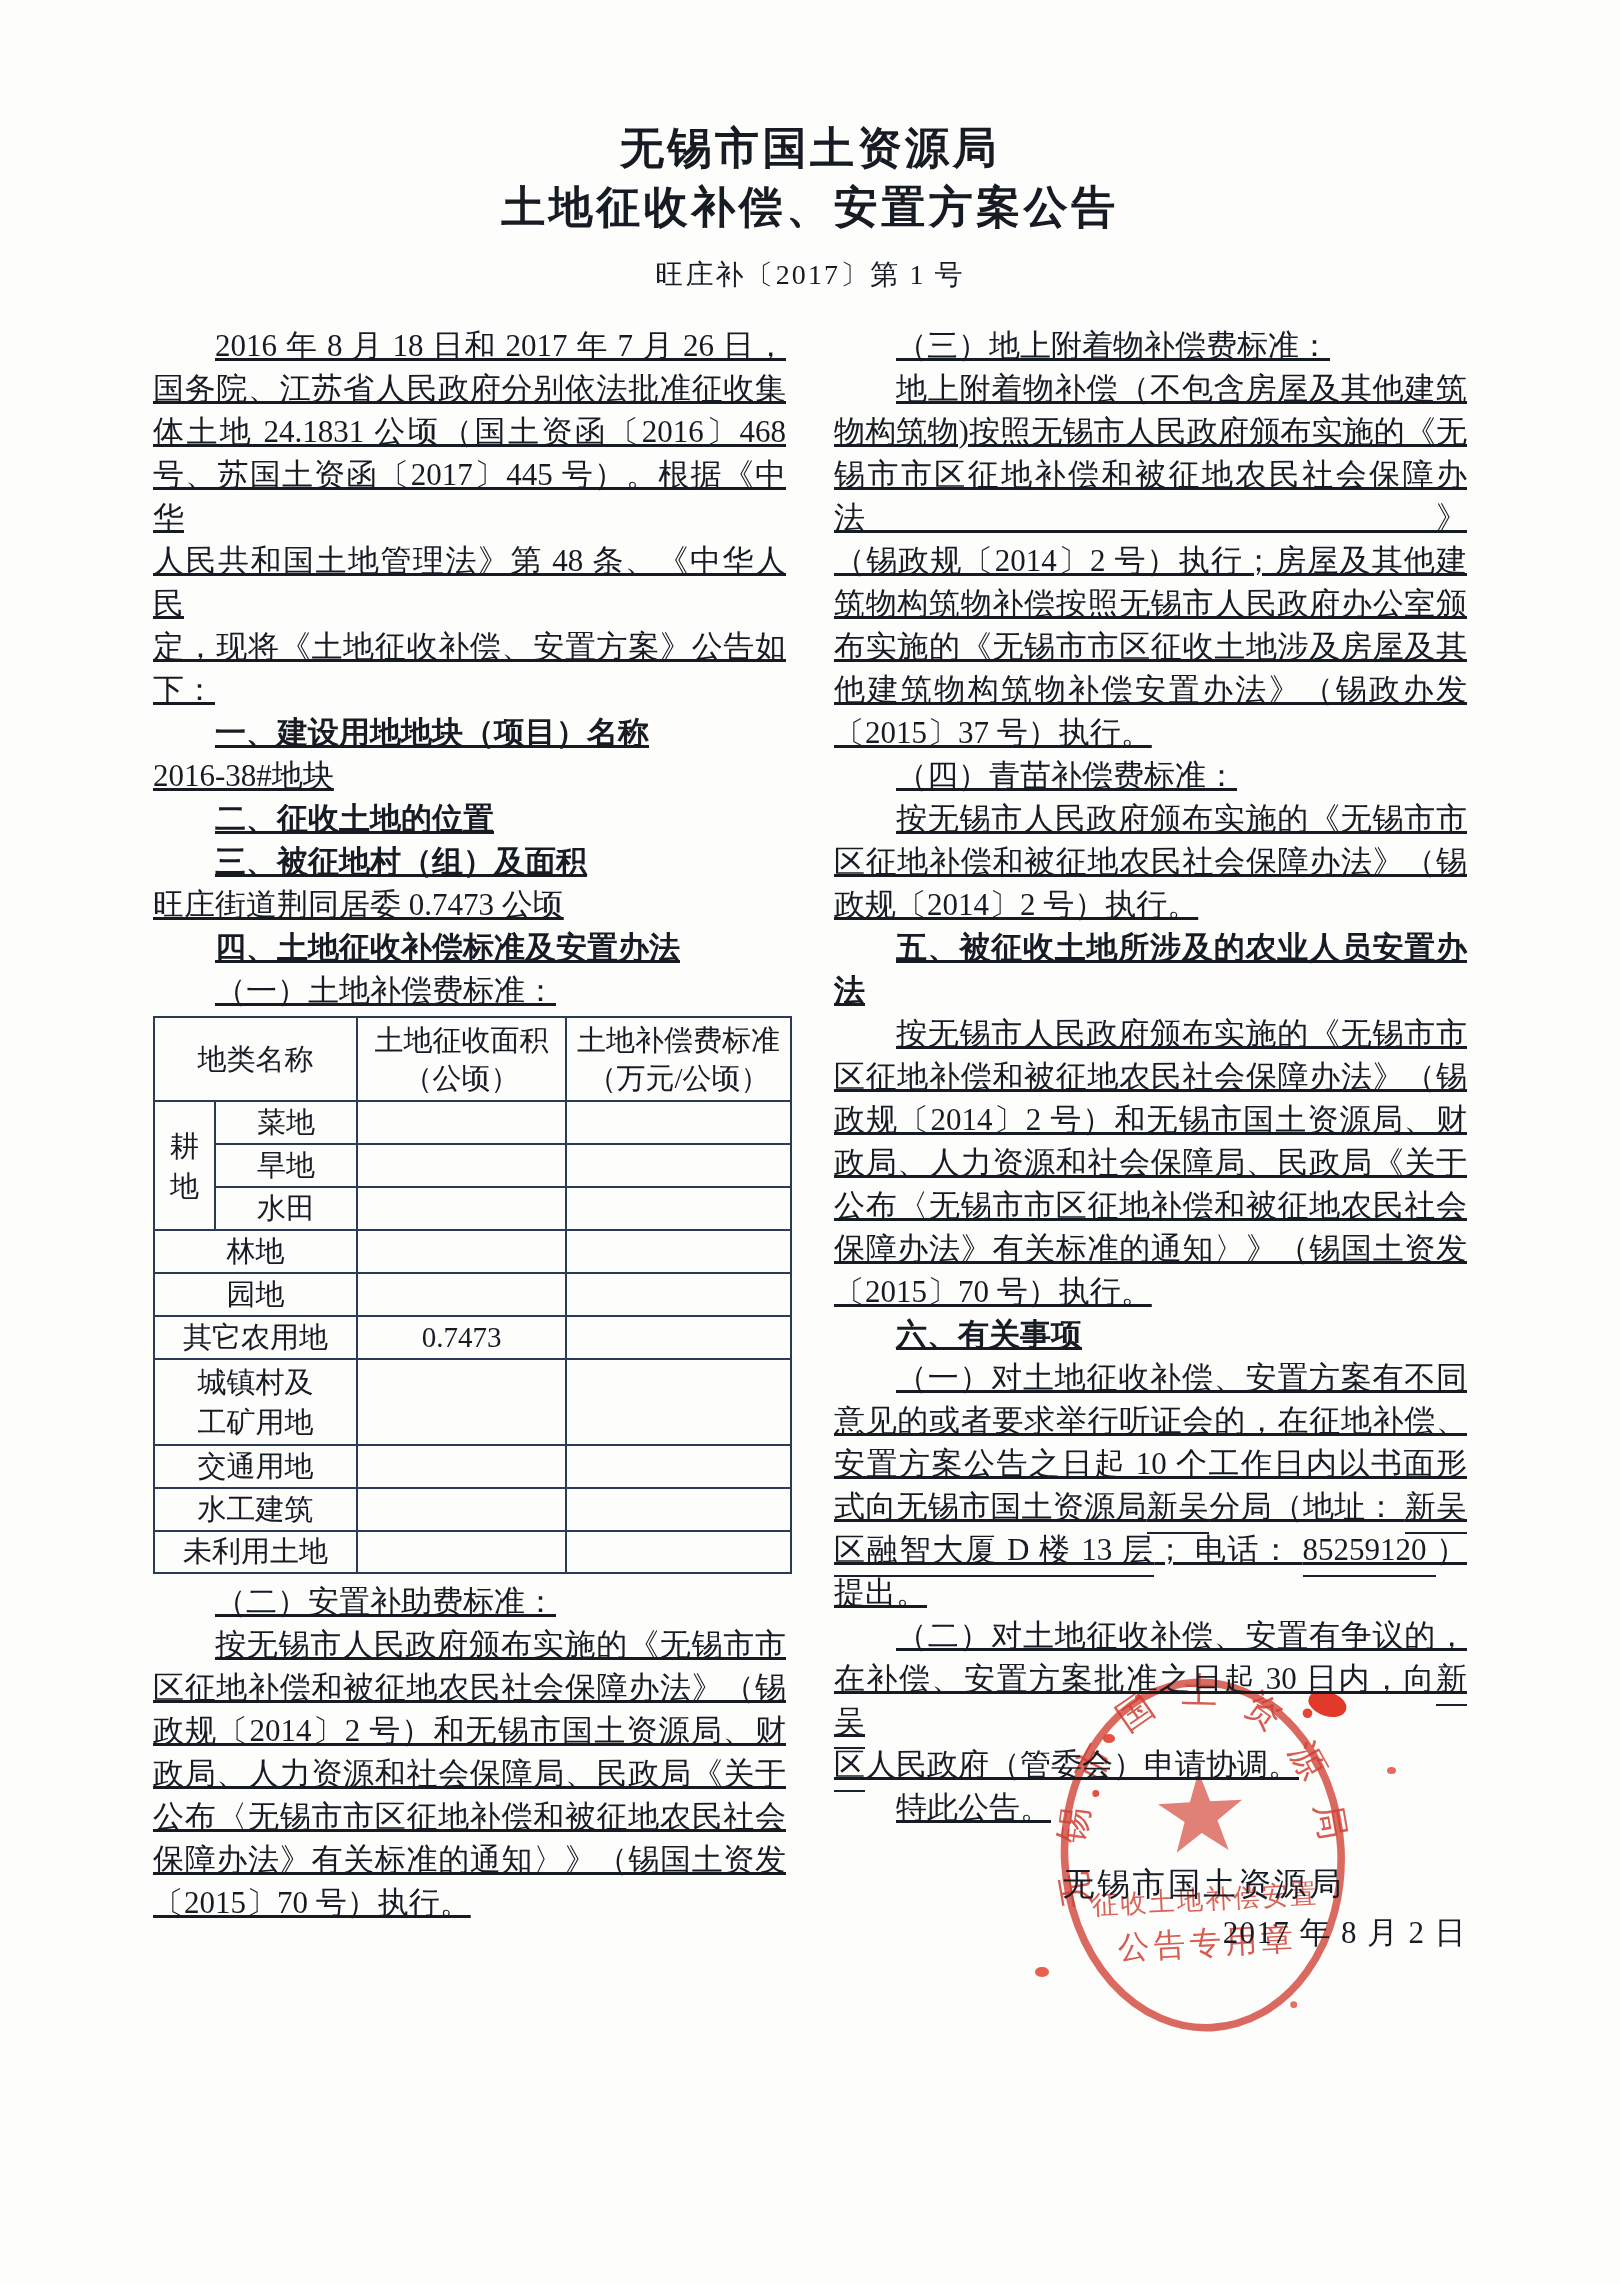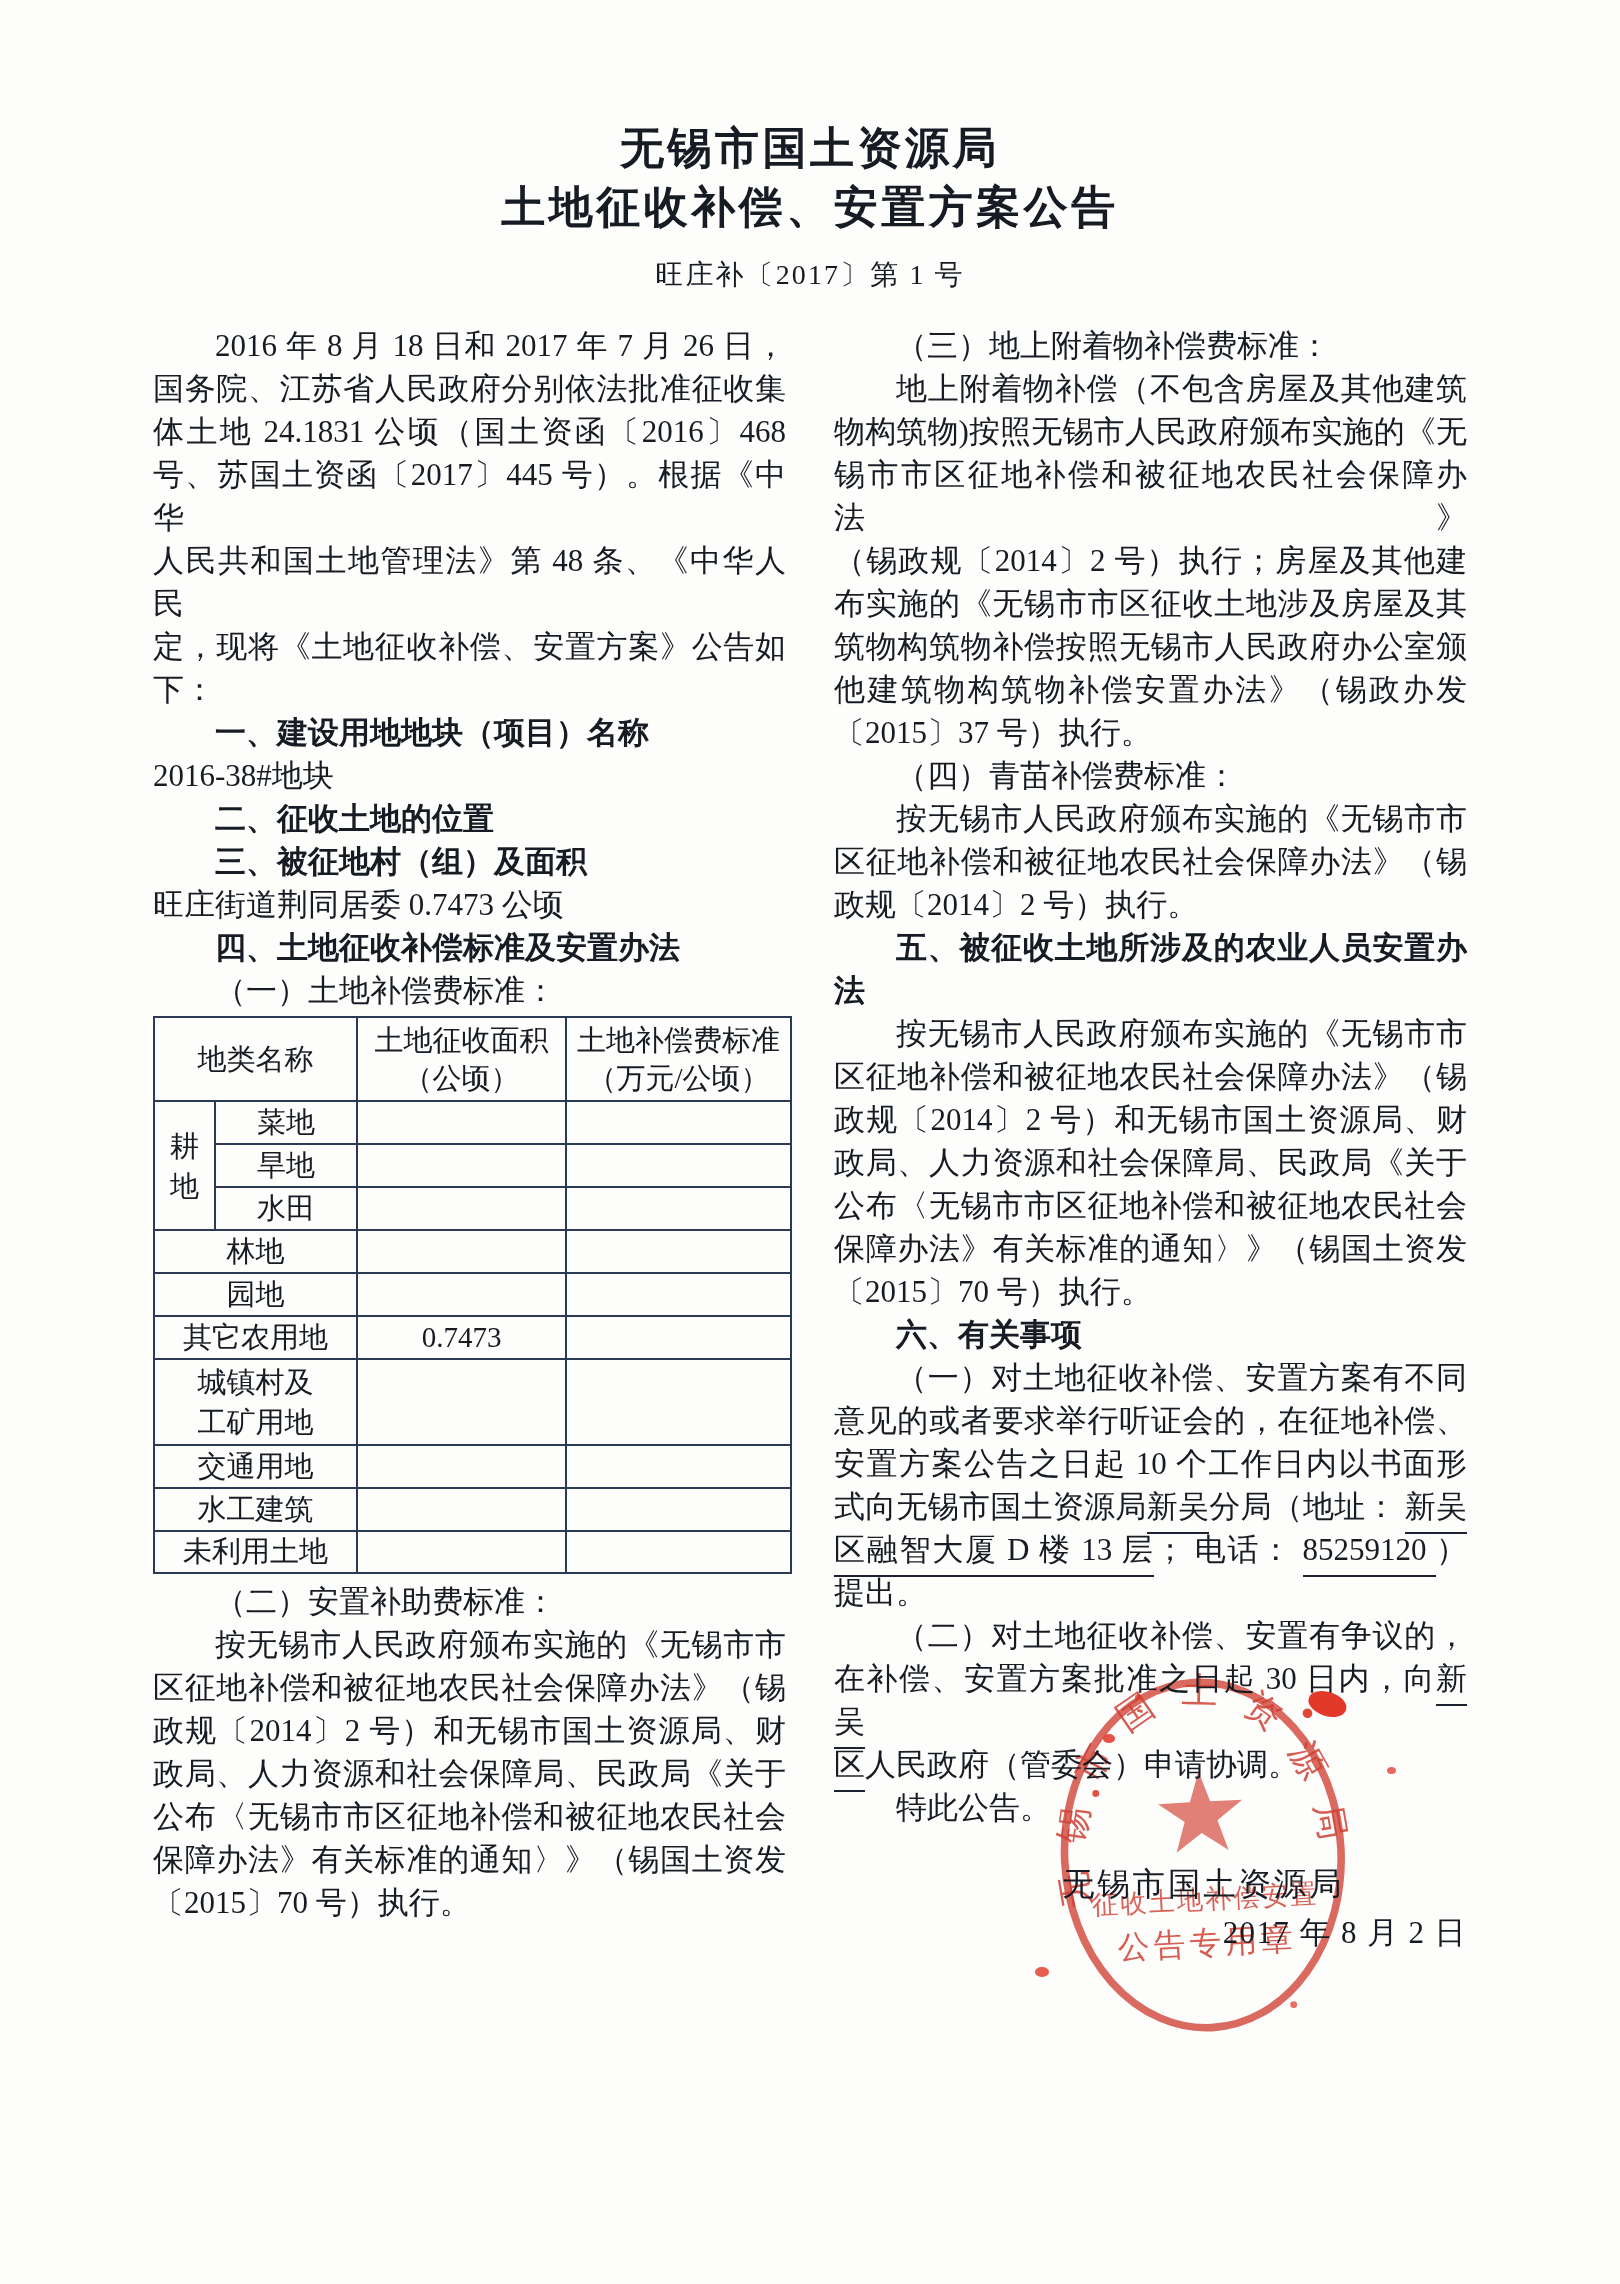--- a/index.html
+++ b/index.html
@@ -16,21 +16,21 @@
   .doc-header{position:absolute;left:0;top:0;width:100%;text-align:center;z-index:2;}
   .title-line{font-size:44px;font-weight:700;letter-spacing:3.5px;line-height:59px;}
   .title-line.first{margin-top:119px;}
   .doc-num{margin-top:18px;font-size:28px;letter-spacing:2.1px;line-height:39px;}
   
   .col{position:absolute;top:324px;width:633px;z-index:2;}
   .col-left{left:153px;}
   .col-right{left:834px;}
   .tline{
     font-size:31px;line-height:43px;
-    text-align:justify;text-align-last:justify;
+    text-align:justify;text-align-last:justify;text-decoration:underline;
   }
   .ind{padding-left:62px;}
   .pend{text-align-last:left;}
   .hsans{font-family:"Liberation Sans","DejaVu Sans",sans-serif;font-weight:700;}
   .hsans .tline{font-family:"Liberation Sans","DejaVu Sans",sans-serif;font-weight:700;}
   .u{border-bottom:2.1px solid #1c2230;padding-bottom:8px;}
   
   .comp-table{
     border-collapse:collapse;table-layout:fixed;
     width:637px;margin:4.1px 0 5.5px 0;
@@ -196,22 +196,22 @@
       </div>
   </div>
 
   <div class="col col-right">
     <div class="tline ind pend">（三）地上附着物补偿费标准：</div>
     <div class="para">
         <div class="tline ind">地上附着物补偿（不包含房屋及其他建筑</div>
         <div class="tline">物构筑物)按照无锡市人民政府颁布实施的《无</div>
         <div class="tline">锡市市区征地补偿和被征地农民社会保障办法》</div>
         <div class="tline">（锡政规〔2014〕2 号）执行；房屋及其他建</div>
+        <div class="tline">筑物构筑物补偿按照无锡市人民政府办公室颁</div>
         <div class="tline">布实施的《无锡市市区征收土地涉及房屋及其</div>
-        <div class="tline">筑物构筑物补偿按照无锡市人民政府办公室颁</div>
         <div class="tline">他建筑物构筑物补偿安置办法》（锡政办发</div>
         <div class="tline pend">〔2015〕37 号）执行。</div>
       </div>
     <div class="tline ind pend">（四）青苗补偿费标准：</div>
     <div class="para">
         <div class="tline ind">按无锡市人民政府颁布实施的《无锡市市</div>
         <div class="tline">区征地补偿和被征地农民社会保障办法》（锡</div>
         <div class="tline pend">政规〔2014〕2 号）执行。</div>
       </div>
     <div class="para hsans">

